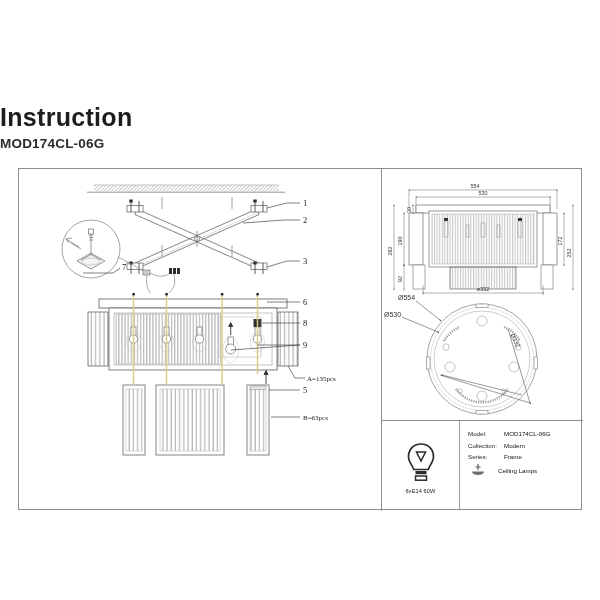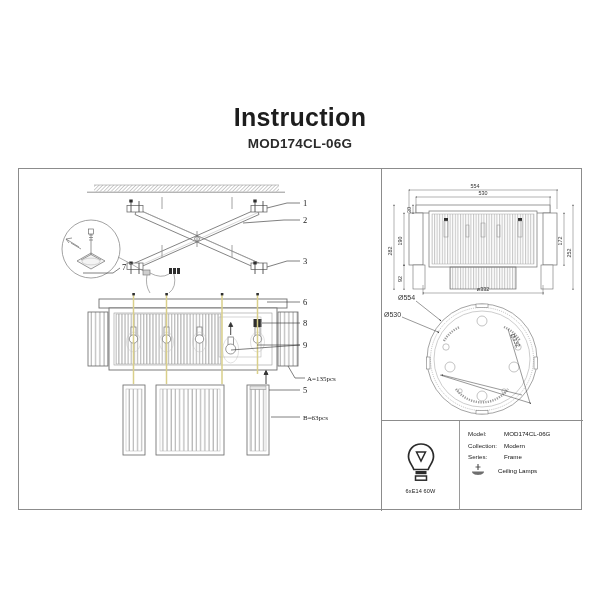--- a/index.html
+++ b/index.html
@@ -8,21 +8,21 @@
     width:600px; height:600px;
     background:#ffffff;
     font-family:"Liberation Sans", sans-serif;
     color:#1a1a1a;
     overflow:hidden;
     position:relative;
   }
   #sheet { position:absolute; inset:0; }
 
   
-  .title-block { position:absolute; left:0; top:104px; width:600px; text-align:center; }
+  .title-block { position:absolute; left:0; top:104px; width:600px; text-align:left; }
   .title {
     font-size:25px; font-weight:bold; letter-spacing:0.3px;
     color:#1d1d1d; line-height:1.1;
   }
   .subtitle {
     font-size:13.5px; font-weight:bold; color:#2b2b2b;
     margin-top:4px; letter-spacing:0.2px;
   }
 
   

